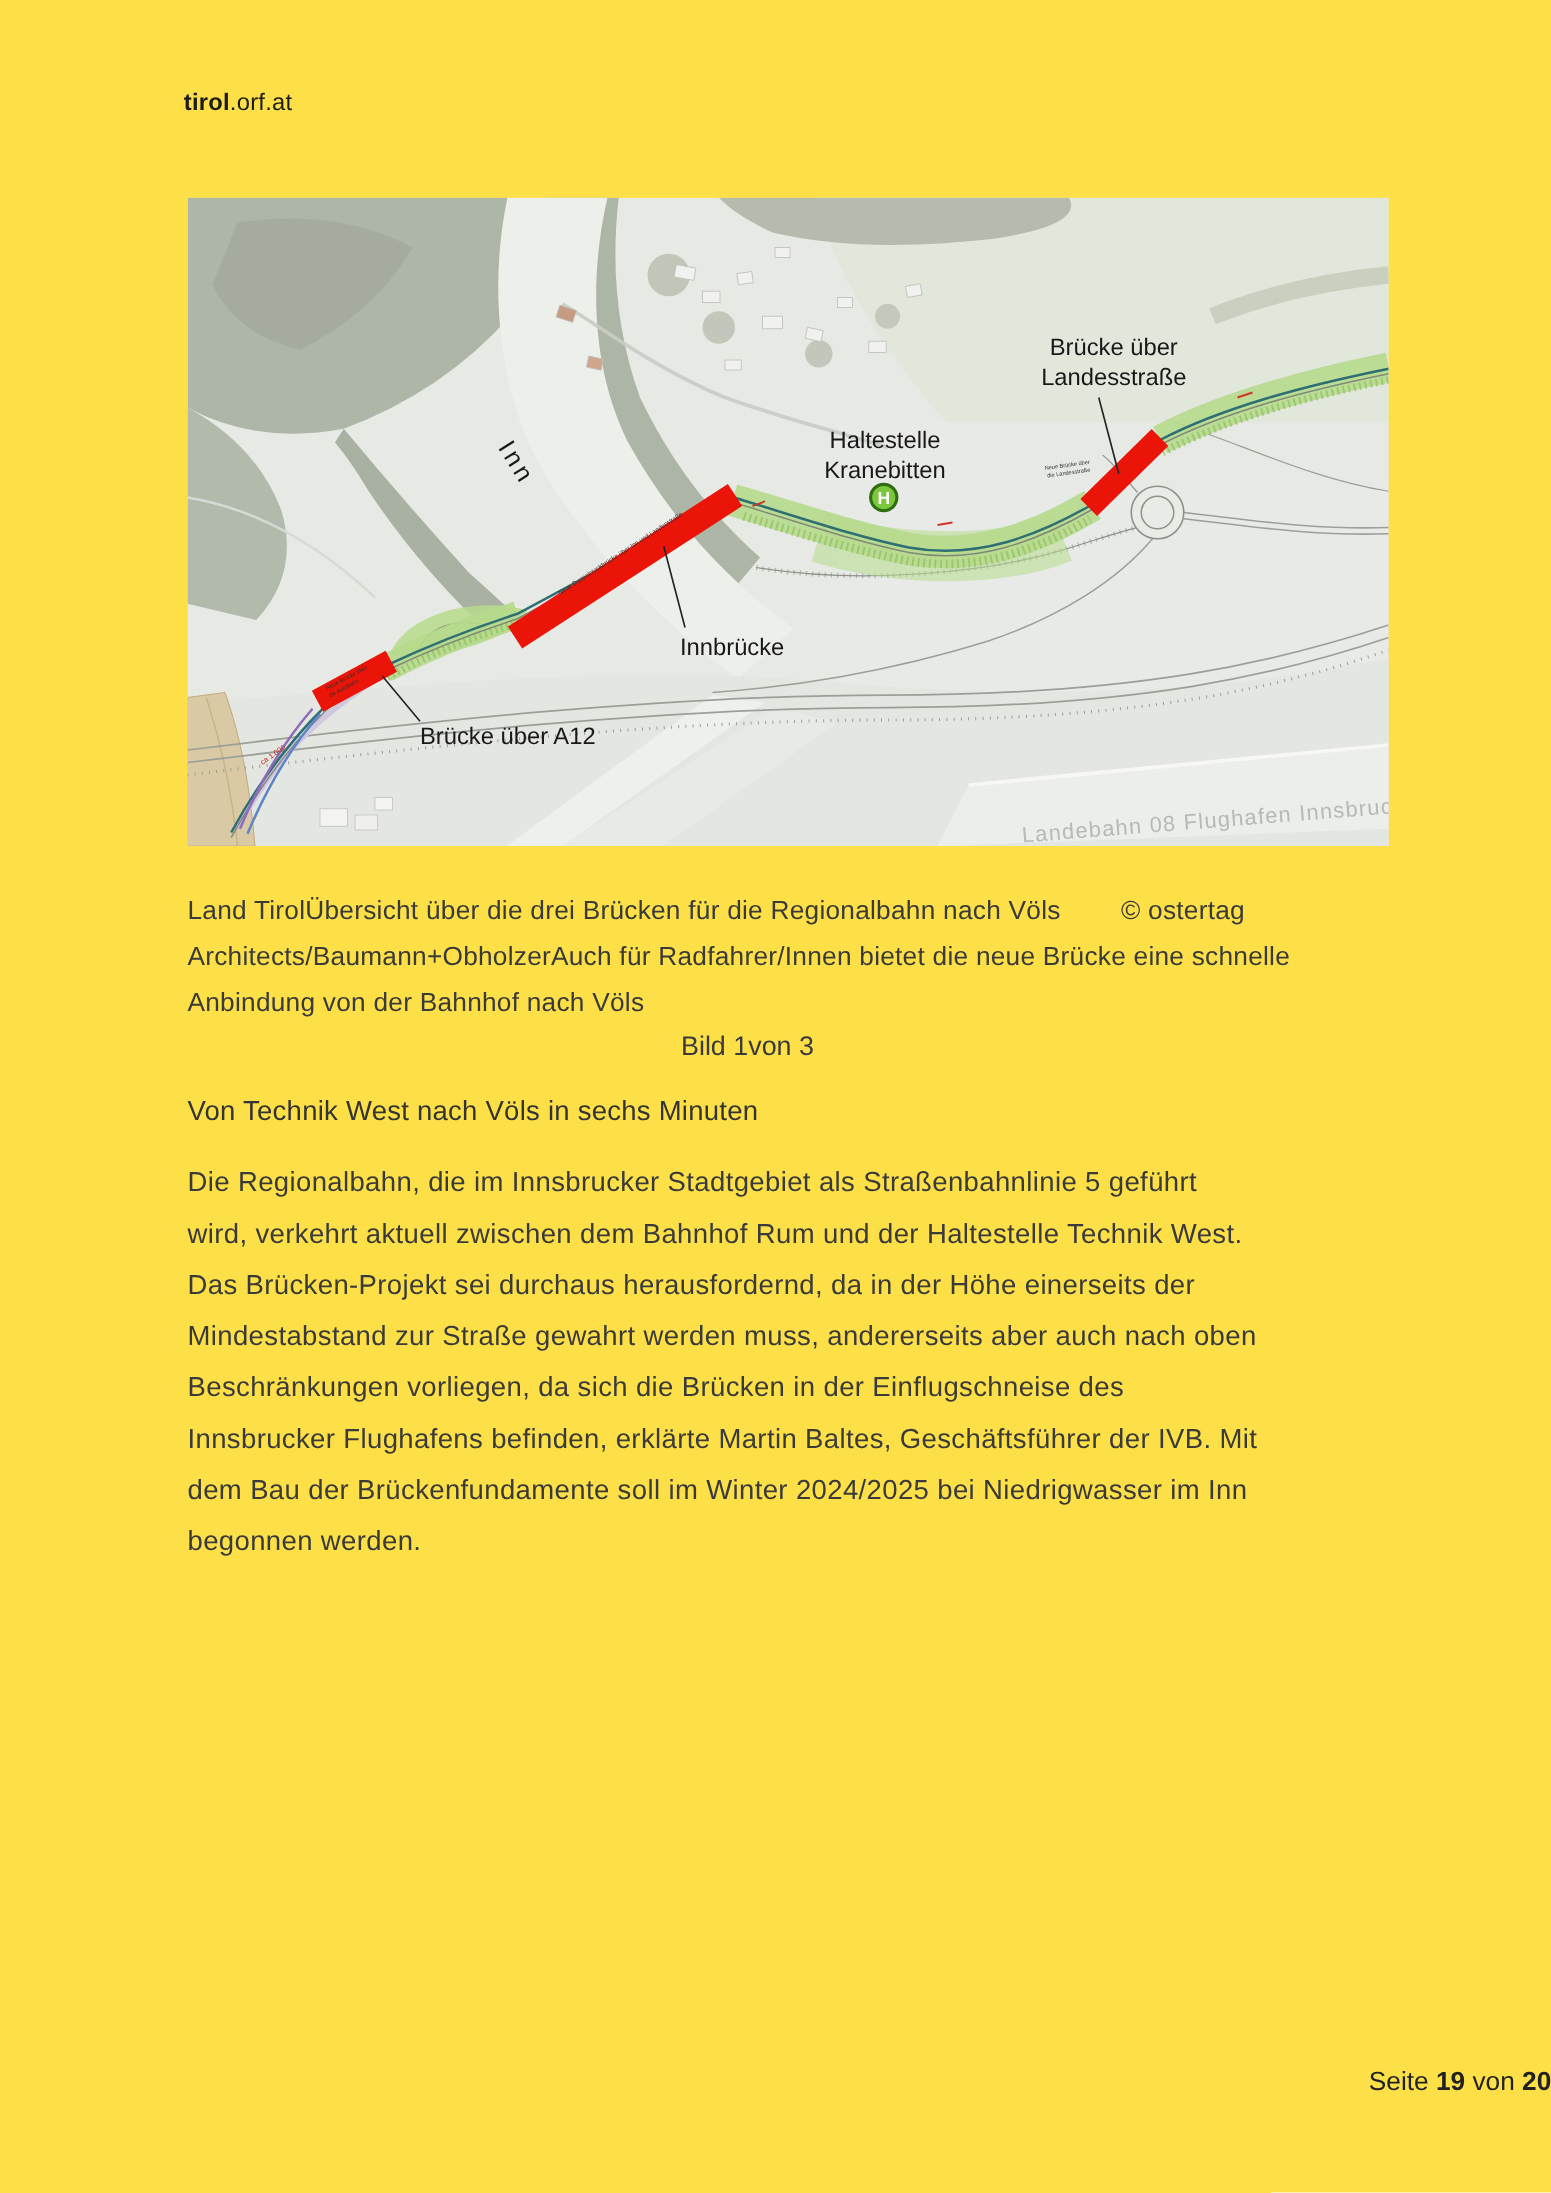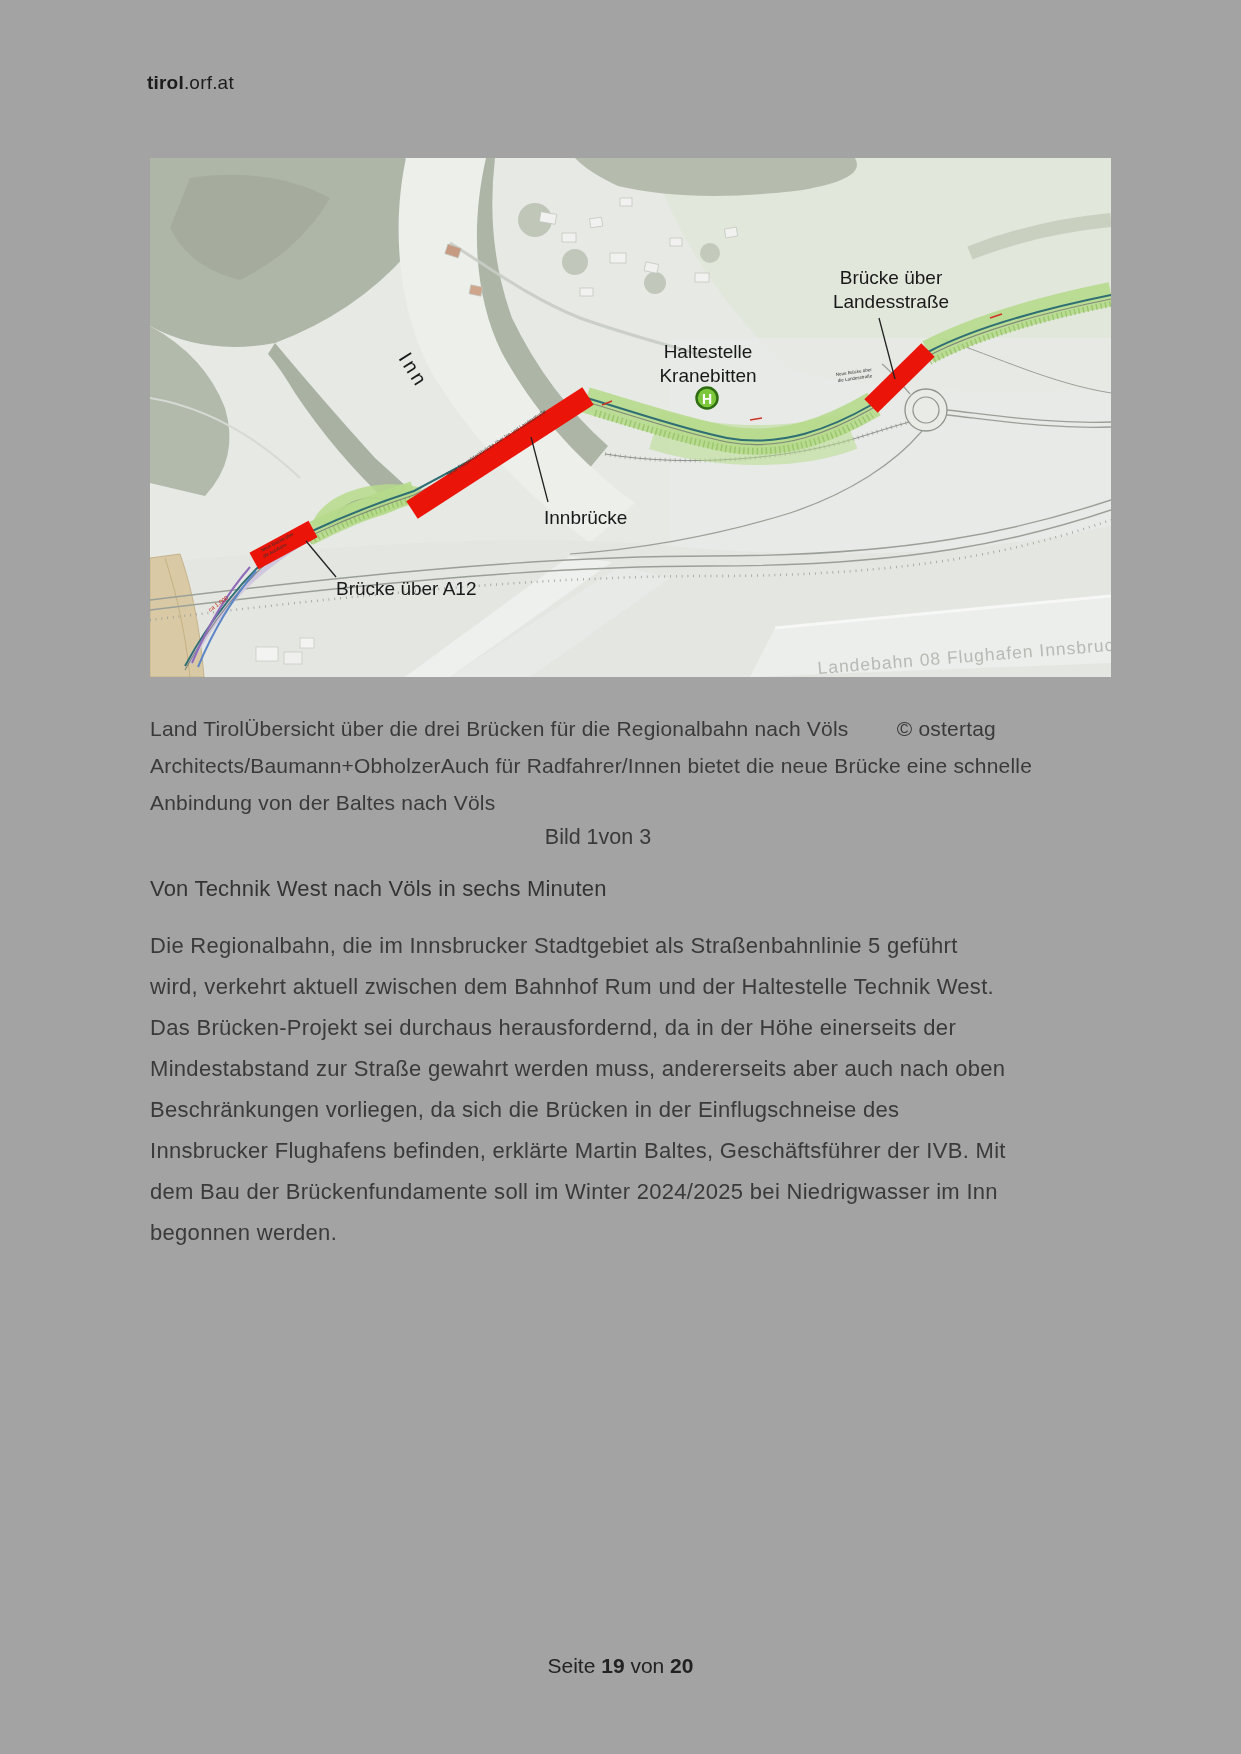--- a/index.html
+++ b/index.html
@@ -1,28 +1,28 @@
 <!DOCTYPE html>
 <html><head>
 <meta charset="utf-8">
 <style>
   html,body{margin:0;padding:0;background:#ffffff;}
   body{font-family:"Liberation Sans", sans-serif; color:#383838;}
-  .page{position:relative;width:1241px;height:1754px;background:#a3a3a3;overflow:hidden;}
+  .page{position:relative;width:1241px;height:1754px;background:#fde047;overflow:hidden;}
   .brand{position:absolute;left:147px;top:72px;font-size:19px;color:#1c1c1c;letter-spacing:.2px;}
   .brand .b{font-weight:700;}
   .map-wrap{position:absolute;left:150px;top:158px;width:961px;height:519px;overflow:hidden;}
   .map-wrap svg{display:block;width:961px;height:519px;font-family:"Liberation Sans", sans-serif;}
   .caption{position:absolute;left:150px;top:710px;width:1080px;font-size:21px;line-height:37px;
            letter-spacing:.2px;color:#3a3a3a;white-space:pre-wrap;}
   .img-counter{position:absolute;left:0;top:825px;width:1196px;text-align:center;font-size:21.5px;color:#3a3a3a;}
   .subheading{position:absolute;left:150px;top:876px;font-size:22px;color:#343434;letter-spacing:.2px;}
   .body-text{position:absolute;left:150px;top:925px;width:1080px;font-size:22px;line-height:41px;
              letter-spacing:.3px;color:#3a3a3a;white-space:pre-wrap;}
-  .footer{position:absolute;left:0;top:1654px;width:1241px;text-align:center;font-size:21px;color:#222;}
+  .footer{position:absolute;left:0;top:1654px;width:1241px;text-align:right;font-size:21px;color:#222;}
   .footer .b{font-weight:700;}
   text{user-select:none;}
 </style>
 </head>
 <body>
 
 <div class="page">
 
   <div class="brand"><span class="b">tirol</span><span>.orf.at</span></div>
 
@@ -159,21 +159,21 @@
         <text x="558" y="224" text-anchor="middle">Kranebitten</text>
         <text x="248" y="200" font-size="20" letter-spacing="3" transform="rotate(58 248 200)">Inn</text>
         <text x="394" y="366">Innbrücke</text>
         <text x="186" y="437">Brücke über A12</text>
       </g>
     </svg>
   </div>
 
   <div class="caption">Land TirolÜbersicht über die drei Brücken für die Regionalbahn nach Völs        © ostertag
 Architects/Baumann+ObholzerAuch für Radfahrer/Innen bietet die neue Brücke eine schnelle
-Anbindung von der Baltes nach Völs</div>
+Anbindung von der Bahnhof nach Völs</div>
 
   <div class="img-counter">Bild 1von 3</div>
 
   <div class="subheading">Von Technik West nach Völs in sechs Minuten</div>
 
   <div class="body-text">Die Regionalbahn, die im Innsbrucker Stadtgebiet als Straßenbahnlinie 5 geführt
 wird, verkehrt aktuell zwischen dem Bahnhof Rum und der Haltestelle Technik West.
 Das Brücken-Projekt sei durchaus herausfordernd, da in der Höhe einerseits der
 Mindestabstand zur Straße gewahrt werden muss, andererseits aber auch nach oben
 Beschränkungen vorliegen, da sich die Brücken in der Einflugschneise des

